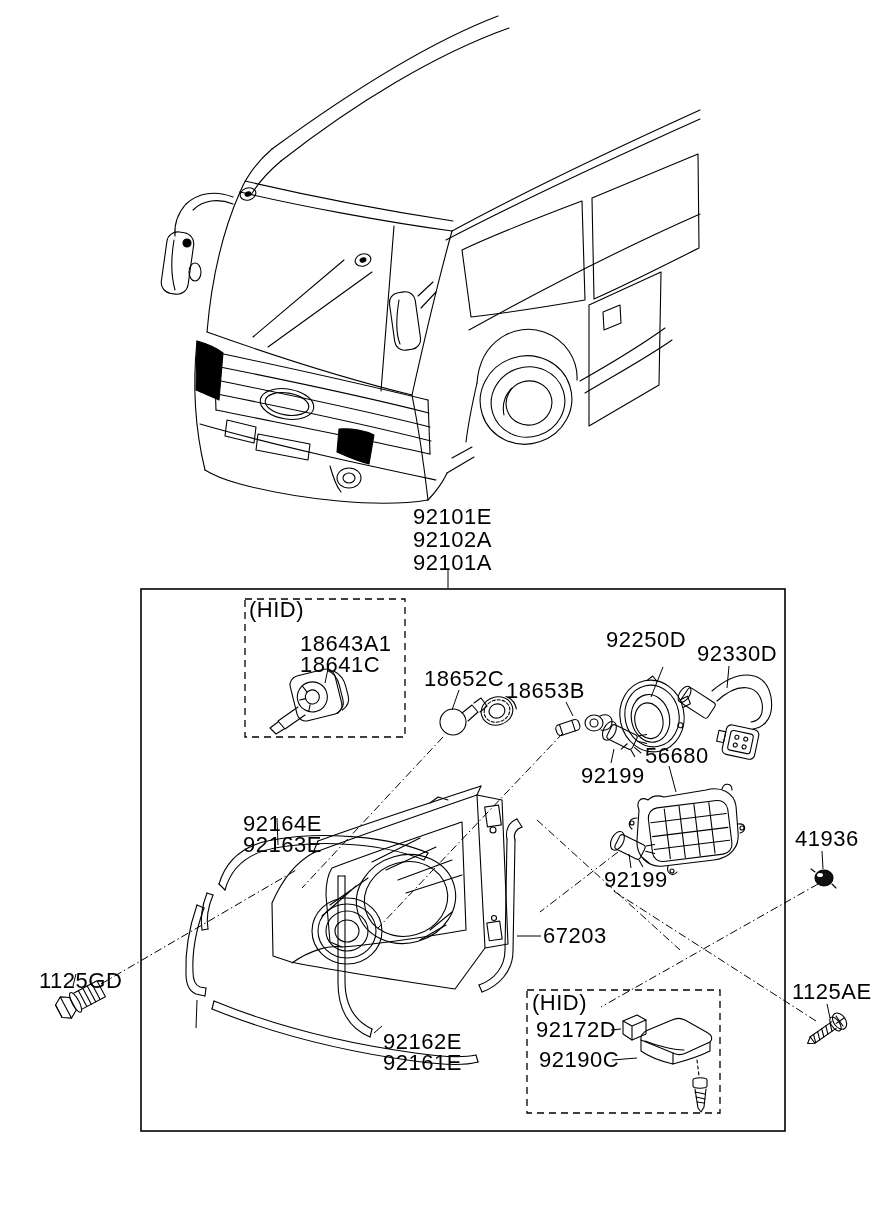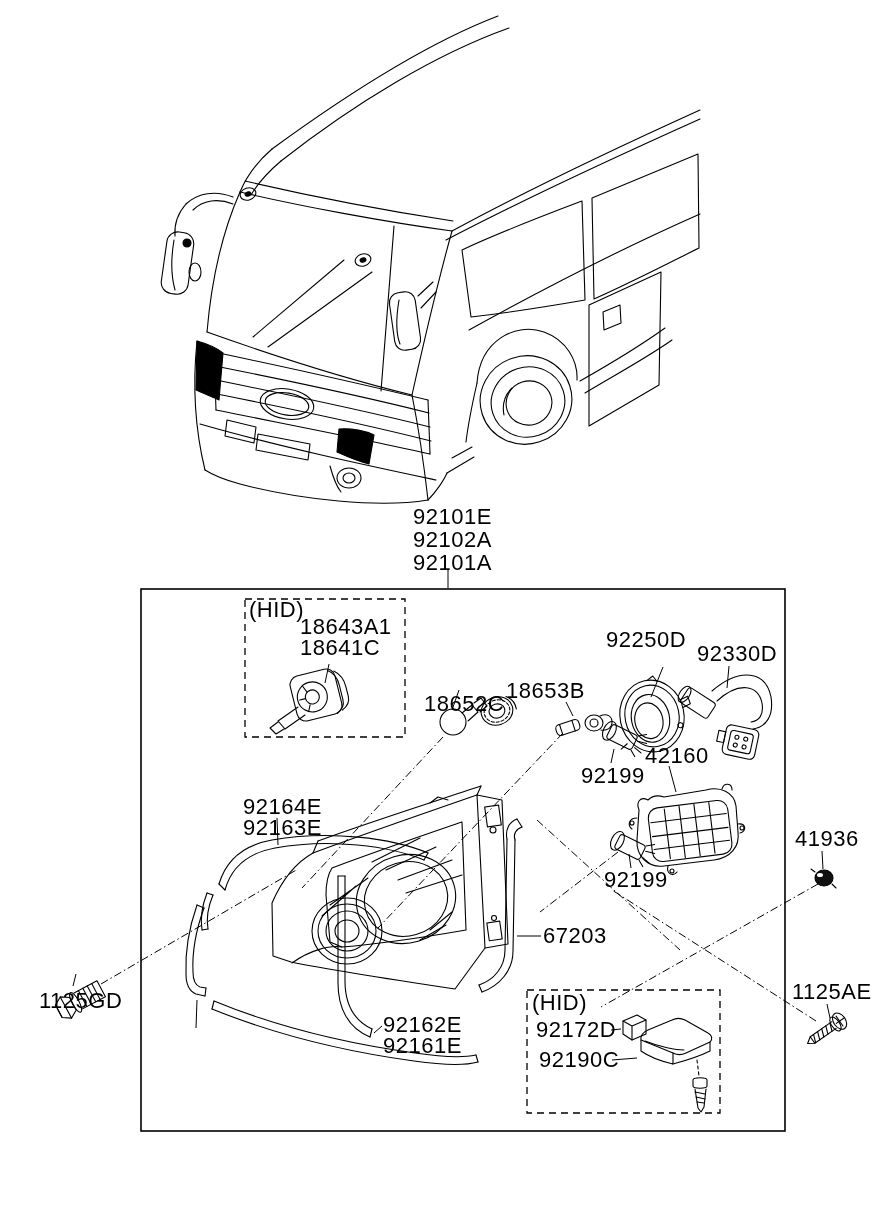--- a/index.html
+++ b/index.html
@@ -6,21 +6,21 @@
   .stage{
     position:relative;width:886px;height:1211px;background:#fff;
     font-family:"Liberation Sans",sans-serif;color:#000;overflow:hidden;padding-left:15px;
   }
   .stage svg{position:absolute;left:0;top:0;}
   .lbl{
     position:absolute;font-size:22px;line-height:23px;letter-spacing:.5px;
     white-space:nowrap;color:#000;
   }
   .lbl.small{font-size:21px;line-height:20px;}
-  .lbl.tight{line-height:21px;}
+  .lbl.tight{line-height:21px;margin-top:17px;}
 </style>
 </head>
 <body>
 
 <div class="stage">
 
 <svg width="886" height="1211" viewBox="0 0 886 1211">
 
   <g stroke="#000" fill="none" stroke-width="1.1" stroke-linecap="round" stroke-linejoin="round">
 
@@ -340,30 +340,30 @@
     <div>92102A</div>
     <div>92101A</div>
   </div>
 
   <div class="lbl" style="left:249px;top:598px">(HID)</div>
   <div class="lbl tight" style="left:300px;top:616px">
     <div>18643A1</div>
     <div>18641C</div>
   </div>
 
-  <div class="lbl" style="left:424px;top:692px">18652C</div>
+  <div class="lbl" style="left:424px;top:667px">18652C</div>
   <div class="lbl" style="left:506px;top:679px">18653B</div>
   <div class="lbl" style="left:606px;top:628px">92250D</div>
   <div class="lbl" style="left:697px;top:642px">92330D</div>
-  <div class="lbl" style="left:645px;top:744px">42160</div>
+  <div class="lbl" style="left:645px;top:744px">56680</div>
   <div class="lbl" style="left:581px;top:764px">92199</div>
   <div class="lbl" style="left:604px;top:868px">92199</div>
   <div class="lbl" style="left:795px;top:827px">41936</div>
   <div class="lbl" style="left:792px;top:980px">1125AE</div>
-  <div class="lbl" style="left:39px;top:989px">1125GD</div>
+  <div class="lbl" style="left:39px;top:969px">1125GD</div>
 
   <div class="lbl tight" style="left:243px;top:796px">
     <div>92164E</div>
     <div>92163E</div>
   </div>
 
 
   <div class="lbl tight" style="left:383px;top:1014px">
     <div>92162E</div>
     <div>92161E</div>

